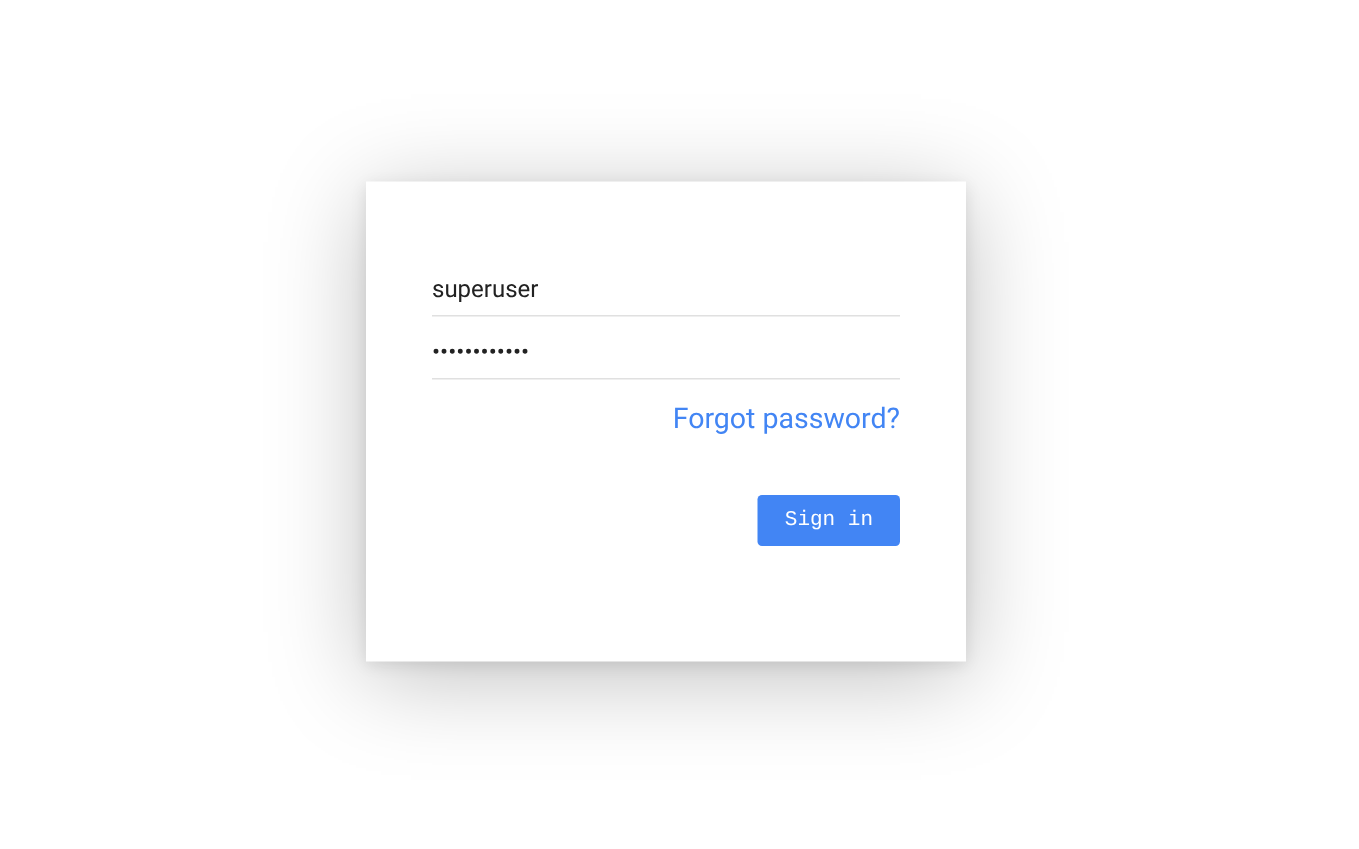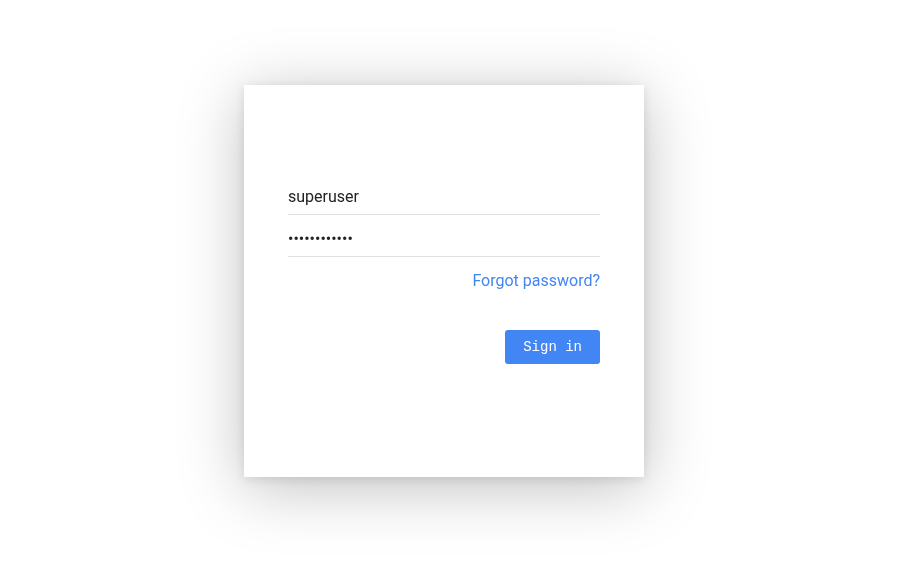--- a/index.html
+++ b/index.html
@@ -11,24 +11,24 @@
       width: 906px;
       height: 566px;
       background: #ffffff;
       font-family: -apple-system, BlinkMacSystemFont, "Segoe UI", Roboto, Helvetica, Arial, sans-serif;
       display: flex;
       align-items: center;
       justify-content: center;
     }
     .login-card {
       width: 400px;
-      height: 392px;
+      height: 320px;
       background: #ffffff;
       box-shadow: 0 10px 60px rgba(0,0,0,0.25), 0 2px 10px rgba(0,0,0,0.1);
-      padding: 92px 44px 44px 44px;
+      padding: 52px 44px 44px 44px;
       display: flex;
       flex-direction: column;
       position: relative;
       top: -2px;
       left: -9px;
     }
     .input-field {
       width: 100%;
       border: none;
       border-bottom: 1px solid #e0e0e0;
@@ -50,21 +50,21 @@
       font-size: 16px;
       margin-bottom: 14px;
     }
     .forgot-row {
       display: flex;
       justify-content: flex-end;
       margin-bottom: 40px;
     }
     .forgot-link {
       color: #4285f4;
-      font-size: 16px;
+      font-size: 19px;
       text-decoration: none;
       cursor: pointer;
     }
     .button-row {
       display: flex;
       justify-content: flex-end;
       font-family: Liberation Mono, monospace;
     }
     .signin-button {
       background: #4285f4;

